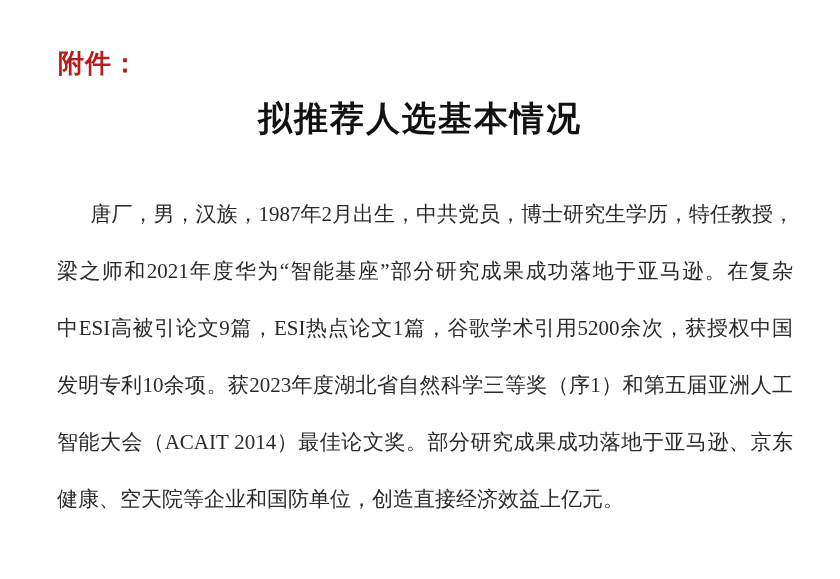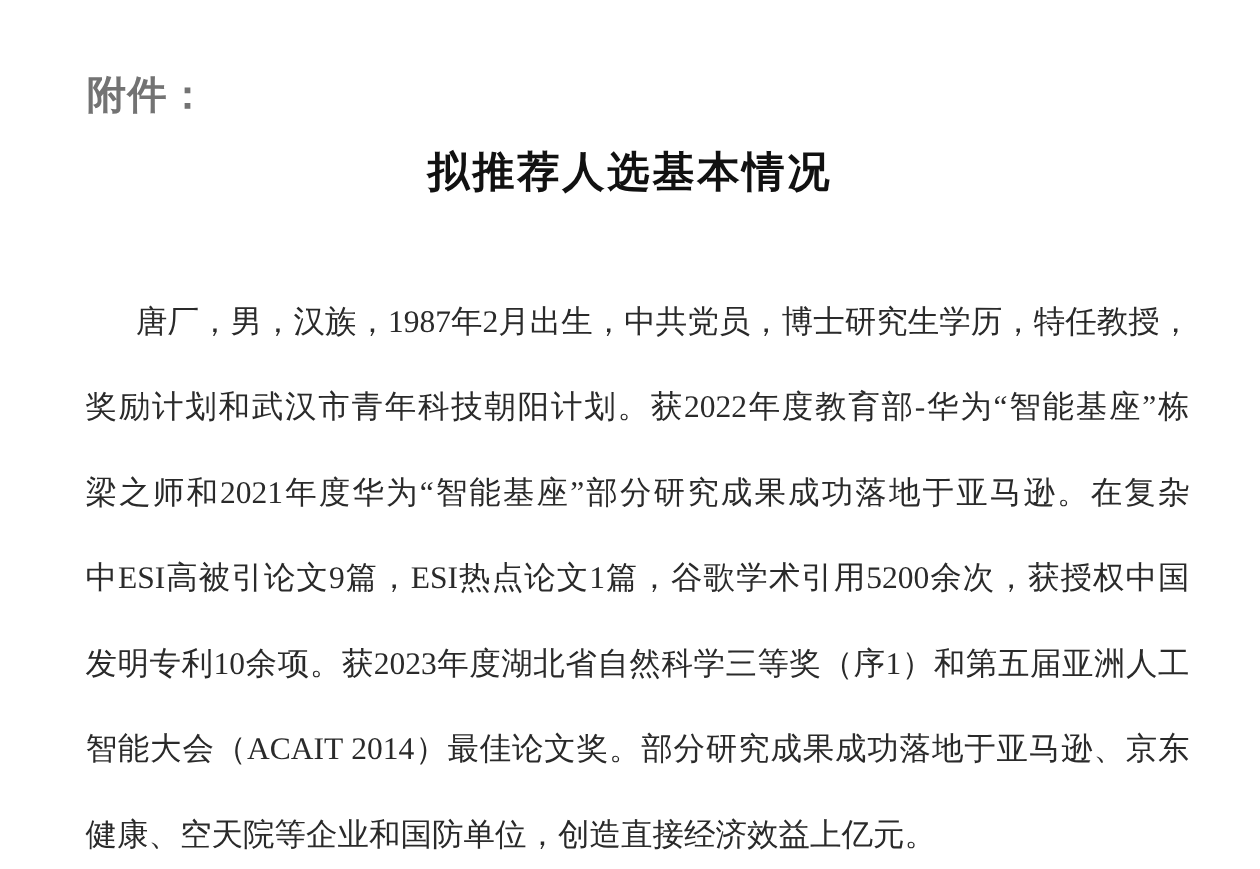--- a/index.html
+++ b/index.html
@@ -15,30 +15,30 @@
     font-family: "Liberation Serif", "DejaVu Serif", serif;
     color: #222222;
     overflow: hidden;
   }
   .attachment-label {
     position: absolute;
     left: 58px;
     top: 46px;
     font-size: 26px;
     font-weight: bold;
-    color: #737373;
+    color: #b91c1c;
     letter-spacing: 1px;
   }
   .doc-title {
     position: absolute;
     left: 0;
     top: 96px;
     width: 100%;
     text-align: center;
-    font-size: 28px;
+    font-size: 34px;
     font-weight: bold;
     color: #111111;
     letter-spacing: 2px;
   }
   .body-text {
     position: absolute;
     left: 57px;
     top: 177px;
     width: 736px;
   }
@@ -64,21 +64,20 @@
 <body>
 
 <div class="page">
 
   <div class="attachment-label">附件：</div>
 
   <div class="doc-title">拟推荐人选基本情况</div>
 
   <div class="body-text">
     <div class="body-line first-line">唐厂，男，汉族，1987年2月出生，中共党员，博士研究生学历，特任教授，</div>
-    <div class="body-line">奖励计划和武汉市青年科技朝阳计划。获2022年度教育部-华为“智能基座”栋</div>
     <div class="body-line">梁之师和2021年度华为“智能基座”部分研究成果成功落地于亚马逊。在复杂</div>
     <div class="body-line">中ESI高被引论文9篇，ESI热点论文1篇，谷歌学术引用5200余次，获授权中国</div>
     <div class="body-line">发明专利10余项。获2023年度湖北省自然科学三等奖（序1）和第五届亚洲人工</div>
     <div class="body-line">智能大会（ACAIT 2014）最佳论文奖。部分研究成果成功落地于亚马逊、京东</div>
     <div class="body-line last-line">健康、空天院等企业和国防单位，创造直接经济效益上亿元。</div>
   </div>
 
 </div>
 
 </body></html>

